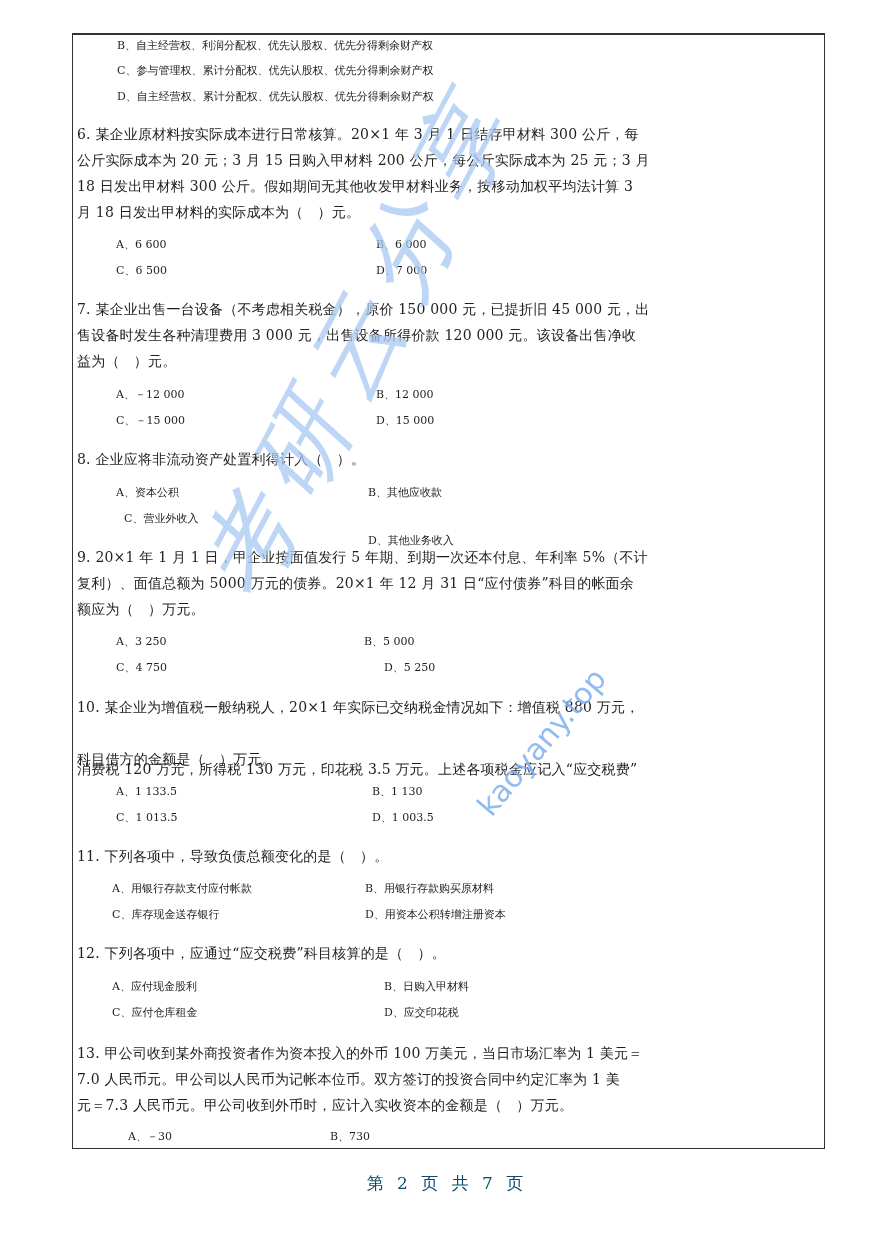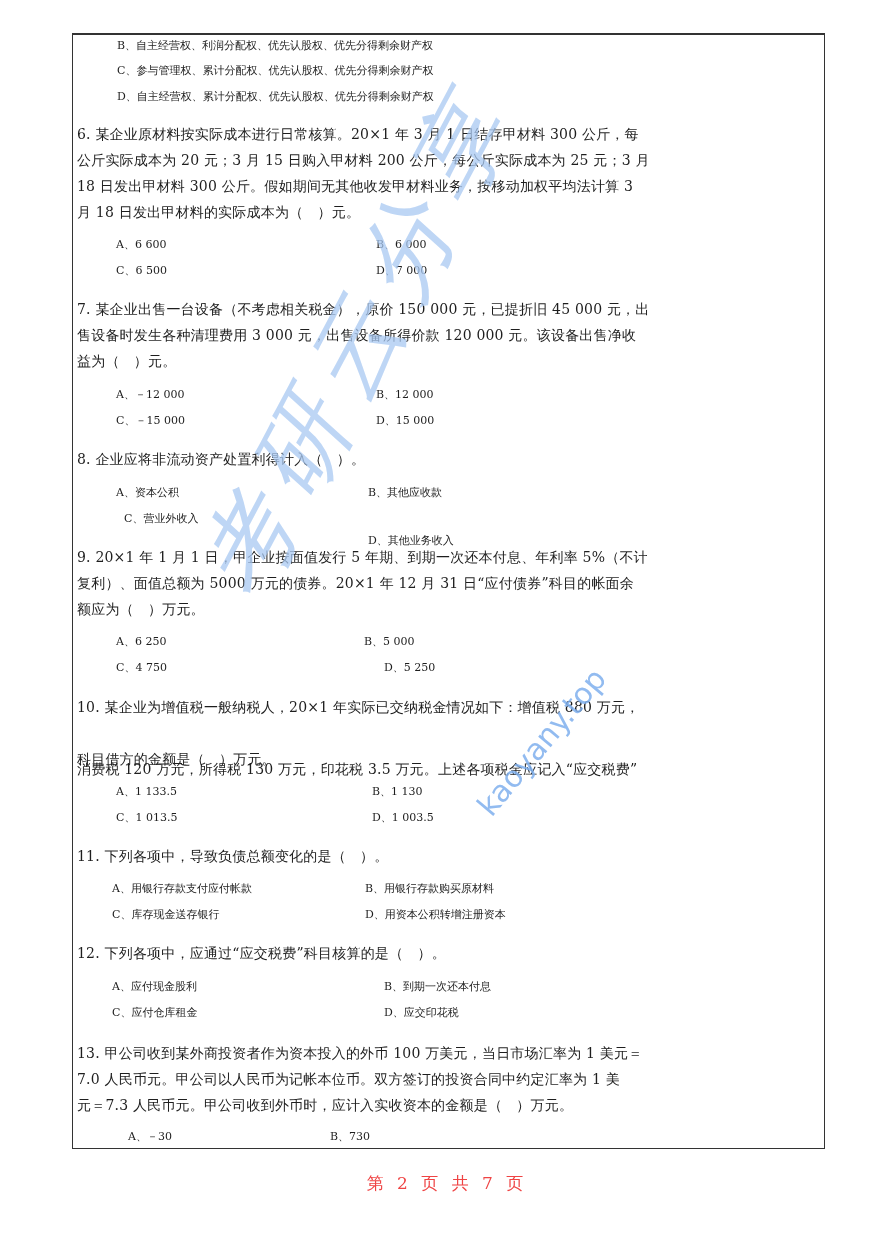--- a/index.html
+++ b/index.html
@@ -32,21 +32,21 @@
       font-size: 11px;
       line-height: 26px;
       white-space: nowrap;
     }
     .footer {
       position: absolute;
       top: 1172px; left: 0; width: 894px;
       text-align: center;
       font-size: 17px;
       letter-spacing: 4px;
-      color: #ef4444;
+      color: #0c4a6e;
     }
     .wm-cn {
       position: absolute;
       left: 170px; top: 560px;
       font-size: 96px;
       color: #a9c9f2;
       opacity: 0.75;
       transform: rotate(-62deg);
       transform-origin: left top;
       font-style: italic;
@@ -103,21 +103,21 @@
   <div class="opt" style="left:116px; top:480px;">A、资本公积</div>
   <div class="opt" style="left:368px; top:480px;">B、其他应收款</div>
   <div class="opt" style="left:124px; top:506px;">C、营业外收入</div>
   <div class="opt" style="left:368px; top:506px;margin-top:22px;">D、其他业务收入</div>
 </div>
 
 <div>
   <div class="line" style="top:544px;">9. 20×1 年 1 月 1 日，甲企业按面值发行 5 年期、到期一次还本付息、年利率 5%（不计</div>
   <div class="line" style="top:570px;">复利）、面值总额为 5000 万元的债券。20×1 年 12 月 31 日“应付债券”科目的帐面余</div>
   <div class="line" style="top:596px;">额应为（　）万元。</div>
-  <div class="opt" style="left:116px; top:629px;">A、6 250</div>
+  <div class="opt" style="left:116px; top:629px;">A、3 250</div>
   <div class="opt" style="left:364px; top:629px;">B、5 000</div>
   <div class="opt" style="left:116px; top:655px;">C、4 750</div>
   <div class="opt" style="left:384px; top:655px;text-align:right;">D、5 250</div>
 </div>
 
 <div>
   <div class="line" style="top:694px;">10. 某企业为增值税一般纳税人，20×1 年实际已交纳税金情况如下：增值税 880 万元，</div>
   <div class="line" style="top:720px;margin-top:36px;">消费税 120 万元，所得税 130 万元，印花税 3.5 万元。上述各项税金应记入“应交税费”</div>
   <div class="line" style="top:746px;">科目借方的金额是（　）万元。</div>
   <div class="opt" style="left:116px; top:779px;">A、1 133.5</div>
@@ -130,21 +130,21 @@
   <div class="line" style="top:843px;">11. 下列各项中，导致负债总额变化的是（　）。</div>
   <div class="opt" style="left:112px; top:876px;">A、用银行存款支付应付帐款</div>
   <div class="opt" style="left:365px; top:876px;">B、用银行存款购买原材料</div>
   <div class="opt" style="left:112px; top:902px;">C、库存现金送存银行</div>
   <div class="opt" style="left:365px; top:902px;">D、用资本公积转增注册资本</div>
 </div>
 
 <div>
   <div class="line" style="top:940px;">12. 下列各项中，应通过“应交税费”科目核算的是（　）。</div>
   <div class="opt" style="left:112px; top:974px;">A、应付现金股利</div>
-  <div class="opt" style="left:384px; top:974px;">B、到期一次还本付息</div>
+  <div class="opt" style="left:384px; top:974px;">B、日购入甲材料</div>
   <div class="opt" style="left:112px; top:1000px;">C、应付仓库租金</div>
   <div class="opt" style="left:384px; top:1000px;">D、应交印花税</div>
 </div>
 
 <div>
   <div class="line" style="top:1040px;">13. 甲公司收到某外商投资者作为资本投入的外币 100 万美元，当日市场汇率为 1 美元＝</div>
   <div class="line" style="top:1066px;">7.0 人民币元。甲公司以人民币为记帐本位币。双方签订的投资合同中约定汇率为 1 美</div>
   <div class="line" style="top:1092px;">元＝7.3 人民币元。甲公司收到外币时，应计入实收资本的金额是（　）万元。</div>
   <div class="opt" style="left:128px; top:1124px;">A、－30</div>
   <div class="opt" style="left:330px; top:1124px;">B、730</div>

